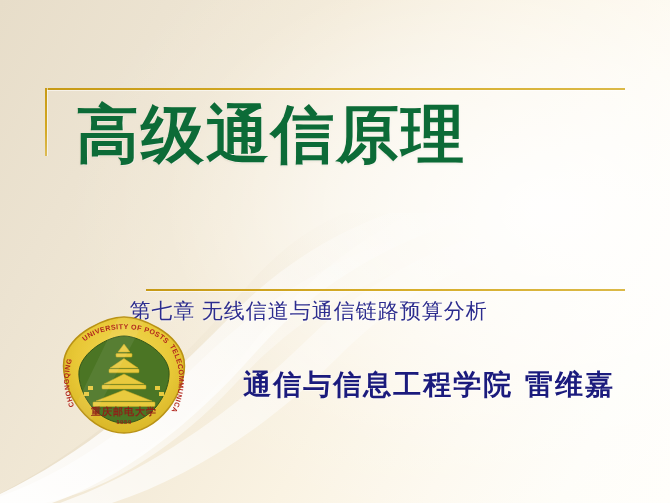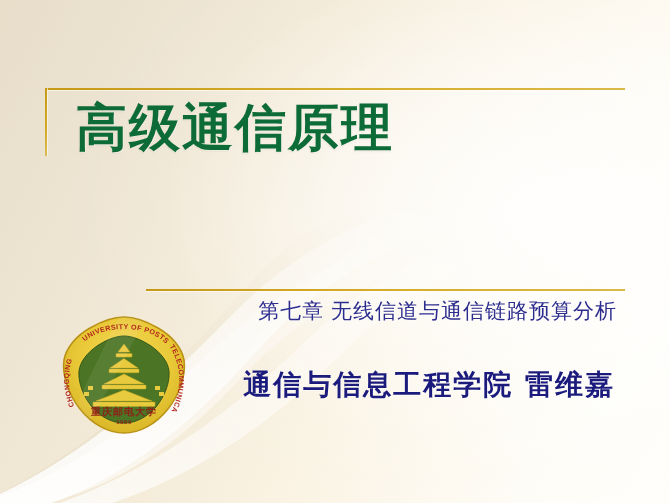--- a/index.html
+++ b/index.html
@@ -79,39 +79,39 @@
     height: 2px;
     box-shadow: 0 1px 0 rgba(255,255,255,0.6);
   }
 
   
   #main-title {
     position: absolute;
     left: 76px;
     top: 101px;
     font-family: "DejaVu Serif", "Liberation Serif", serif;
-    font-size: 51px;
+    font-size: 63px;
     font-weight: 700;
     letter-spacing: 2px;
     color: #0c6b37;
     text-shadow:
       1px 1px 0 rgba(255,255,255,0.45),
       0 1px 2px rgba(120,110,70,0.18);
     white-space: nowrap;
     line-height: 1.05;
   }
 
   #subtitle {
     position: absolute;
     left: 0;
     right: 45px;
     top: 297px;
-    text-align: right;
+    text-align: center;
     padding-right: 8px;
-    font-family: Liberation Sans, sans-serif;
+    font-family: Liberation Serif, serif;
     font-size: 21px;
     font-weight: 400;
     letter-spacing: 1px;
     color: #2c2c8e;
     text-shadow: 1px 1px 0 rgba(255,255,255,0.5);
     white-space: nowrap;
   }
 
   #presenter {
     position: absolute;

